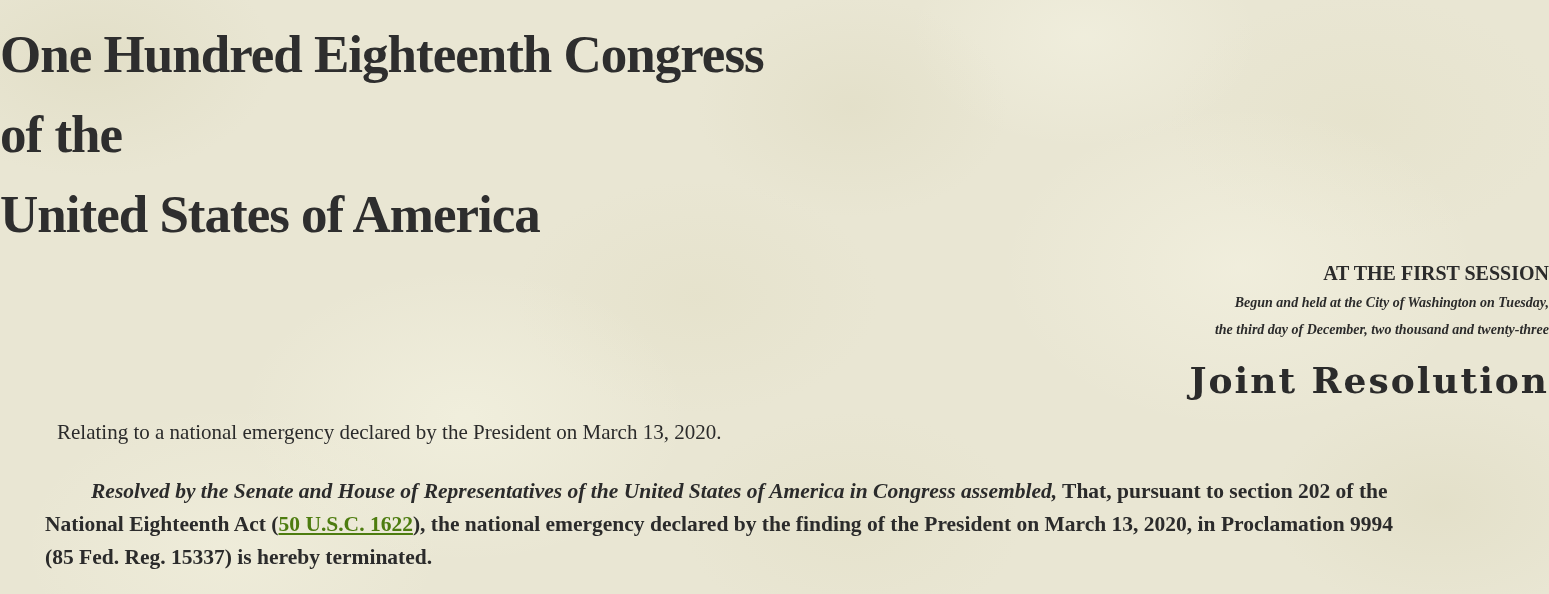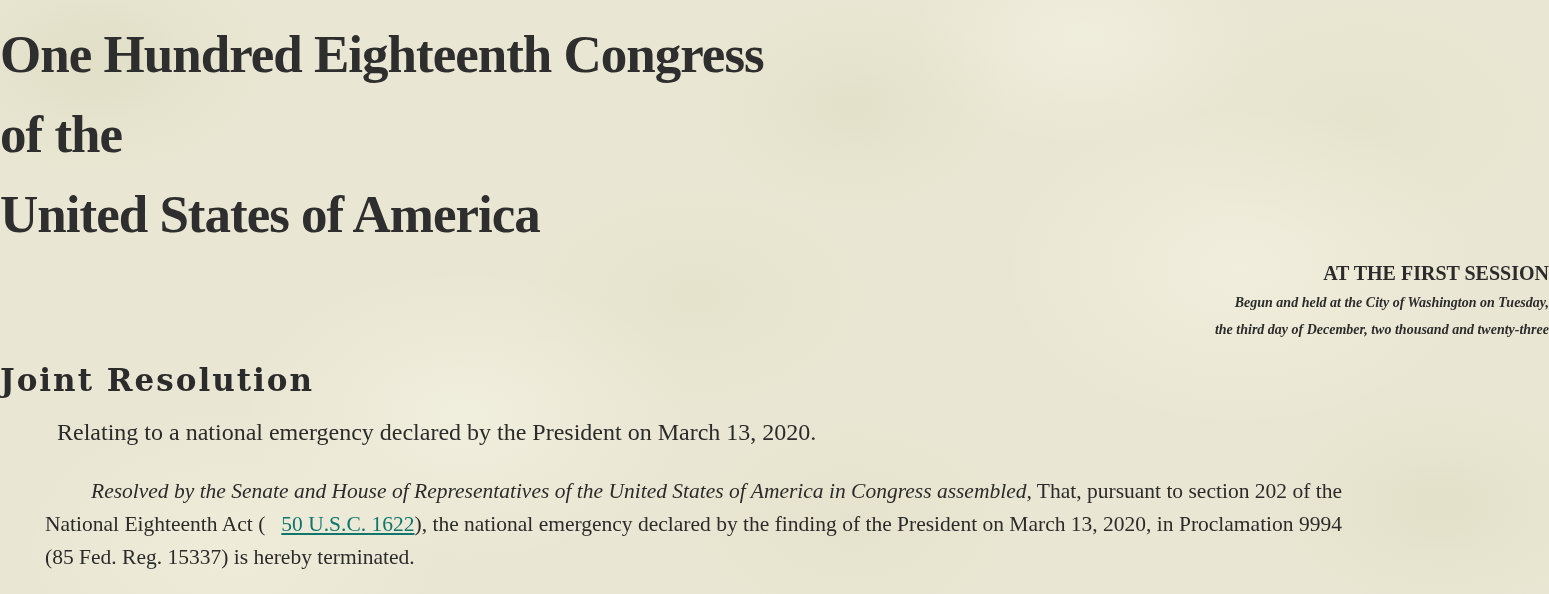--- a/index.html
+++ b/index.html
@@ -53,47 +53,47 @@
     font-weight: bold;
     font-style: italic;
     font-size: 14px;
     line-height: 27px;
     white-space: nowrap;
     margin-left: 32px;
   }
   .begun-first { margin-top: 2px; }
   .joint-heading {
     margin-top: 10px;
-    text-align: left;
+    text-align: right;
     font-family: "DejaVu Serif", serif;
     font-weight: bold;
-    font-size: 31px;
+    font-size: 36px;
     line-height: 55px;
     letter-spacing: 2px;
     white-space: nowrap;
   }
   .preamble {
     margin: 10px 57px 0 57px;
-    font-size: 24px;
+    font-size: 21px;
     line-height: 29px;
     white-space: nowrap;
   }
   .resolution {
     margin: 28px 45px 0 45px;
     font-size: 21.5px;
     line-height: 33px;
+    font-weight: bold;
   }
   .res-line { white-space: nowrap; }
   .res-indent { text-indent: 46px; }
   .italic-seg { font-style: italic; }
   a.statute-link {
-    color: #0f766e;
+    color: #4d7c0f;
     text-decoration: underline;
     cursor: pointer;
-    margin-left: 16px;
   }
 </style>
 </head>
 <body>
 
 <div class="page">
 
   <div class="title-line">One Hundred Eighteenth Congress</div>
 
   <div class="title-line">of the</div>

